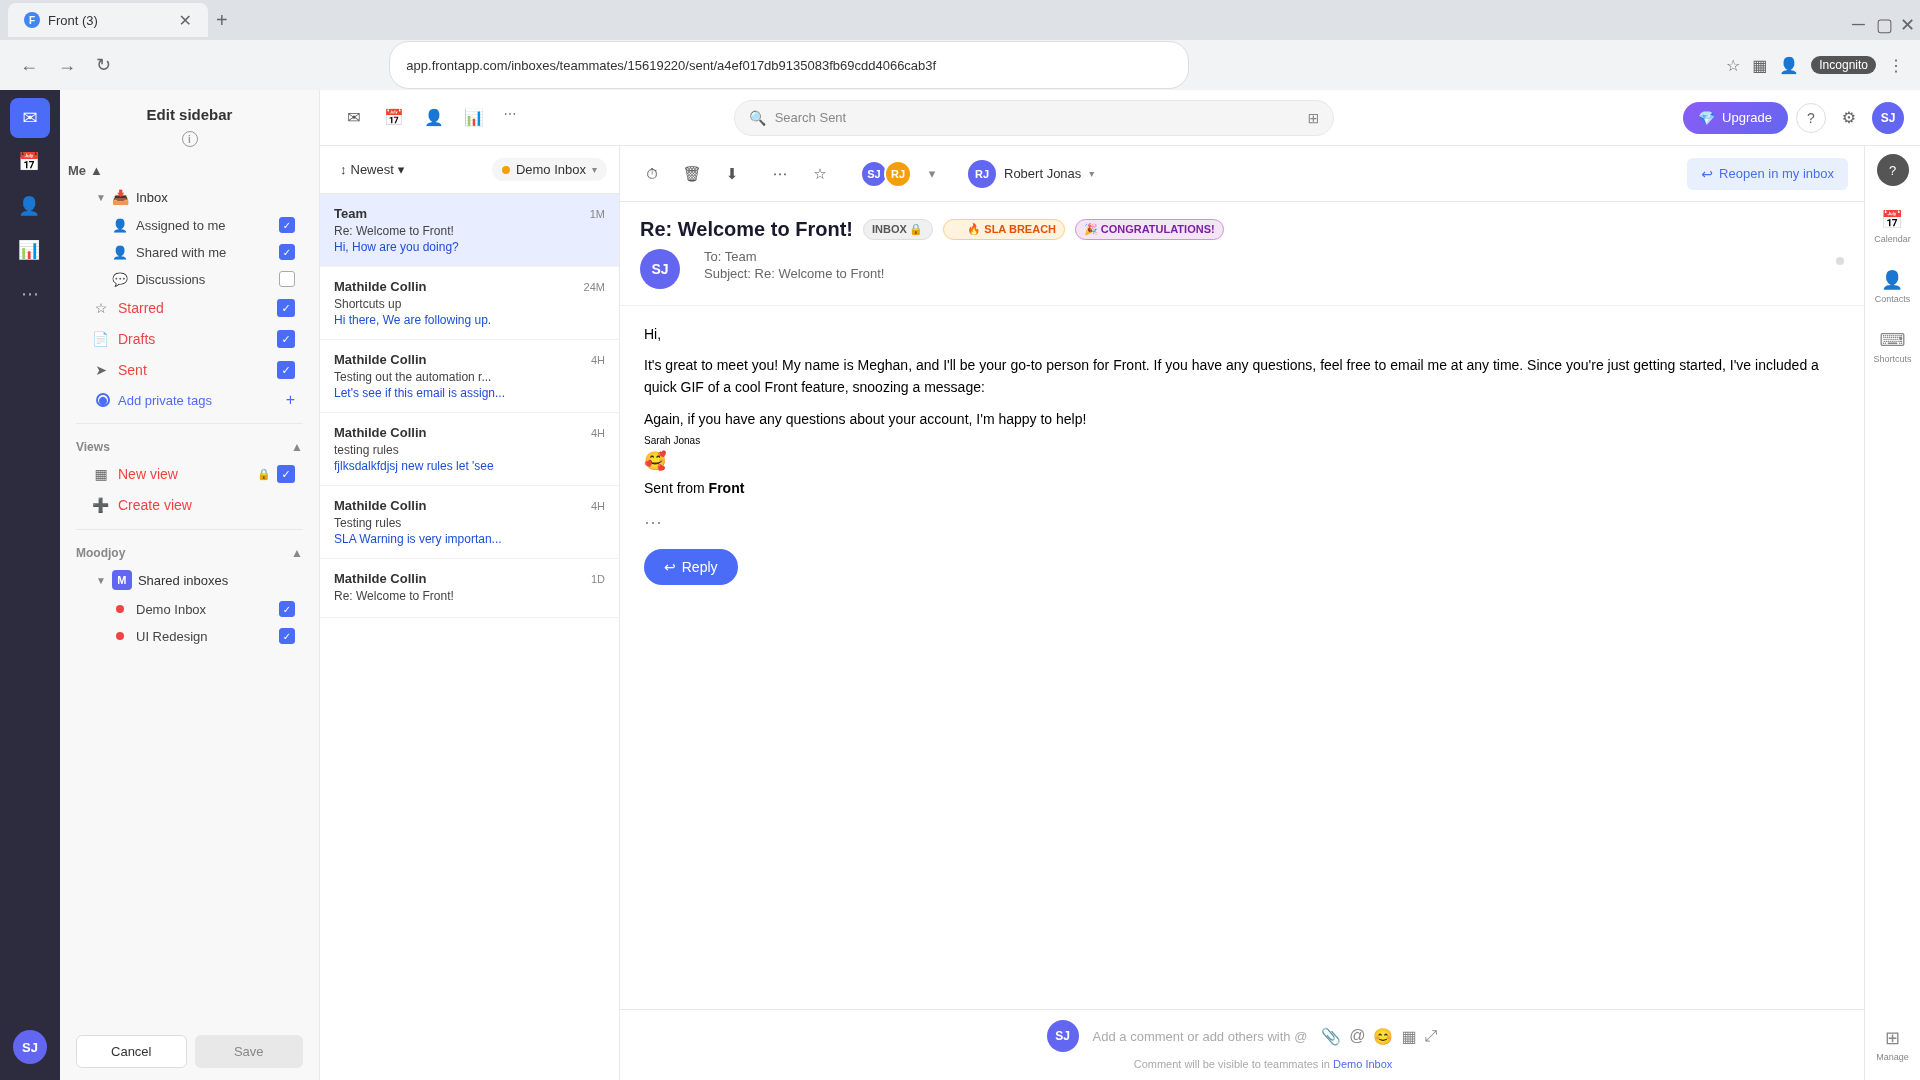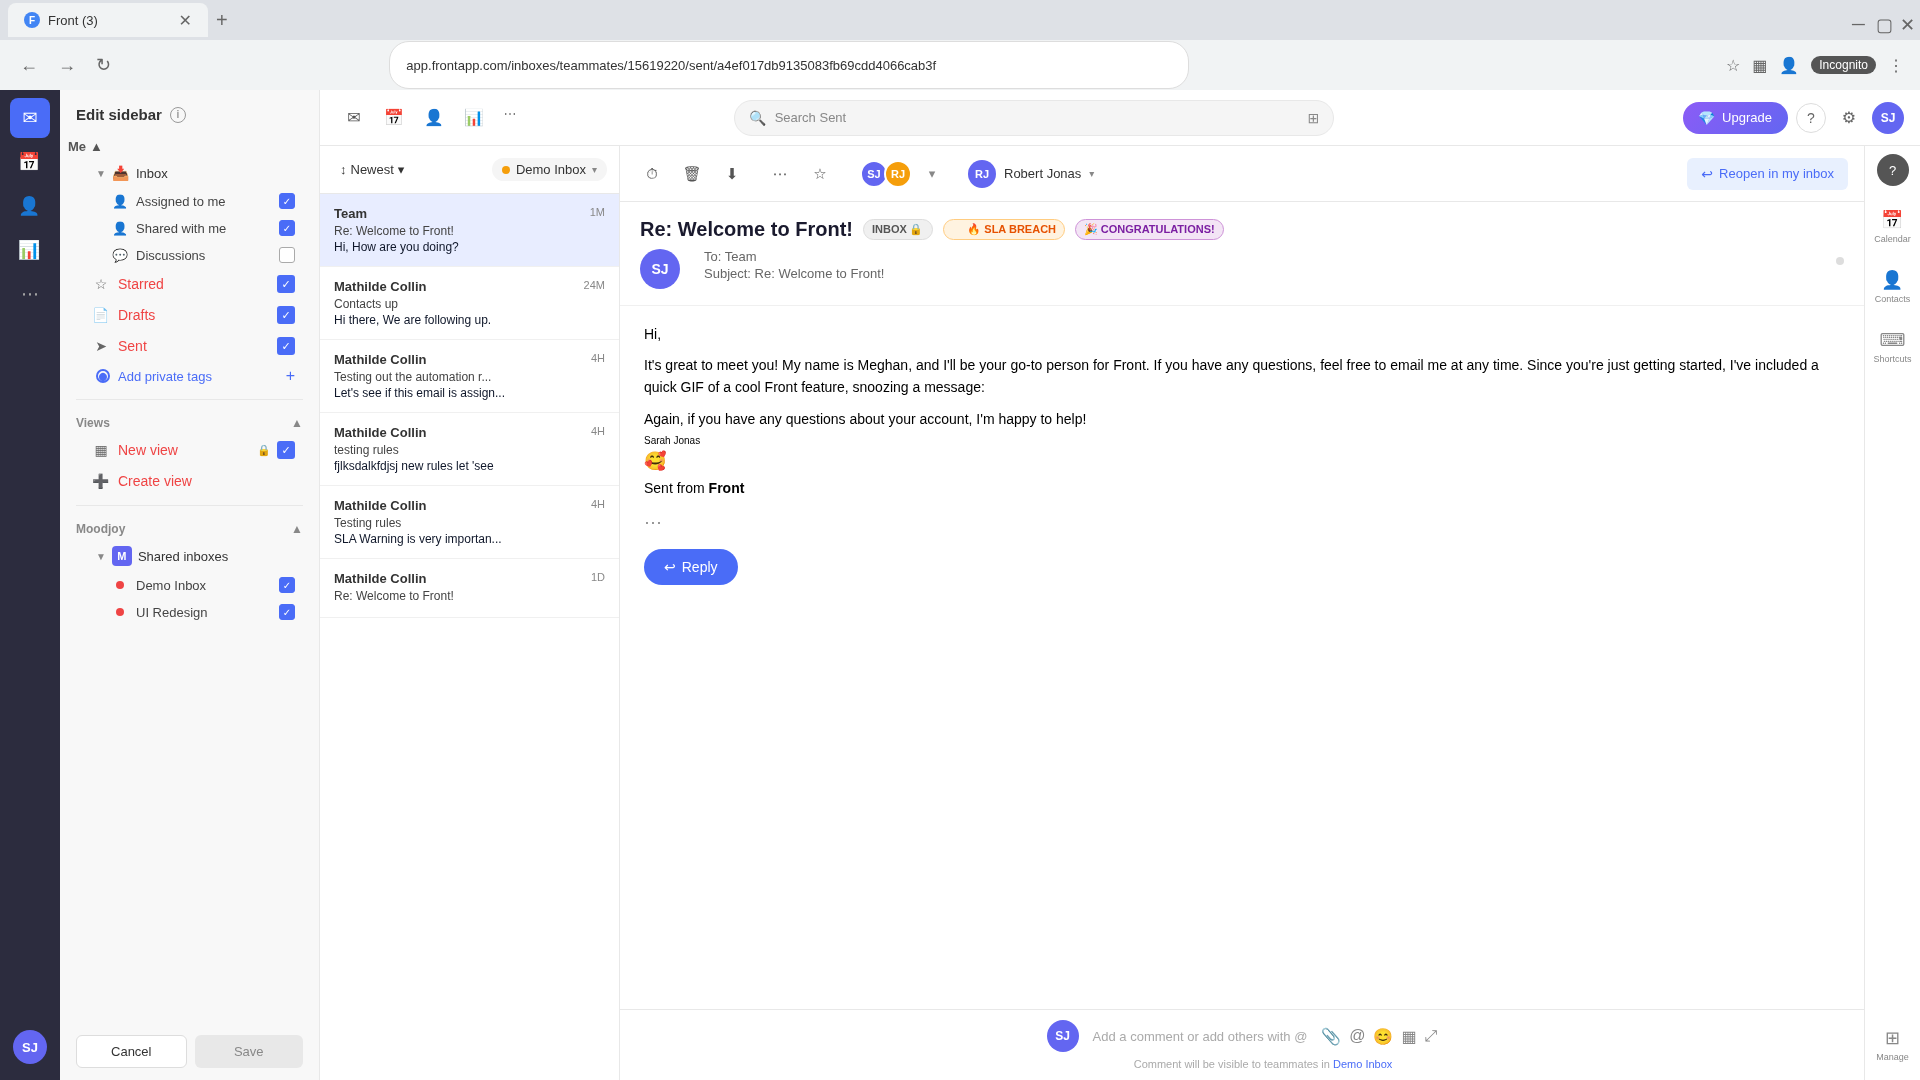--- a/index.html
+++ b/index.html
@@ -20,21 +20,21 @@
     .url-bar { flex: 1; background: white; border: 1px solid #ddd; border-radius: 20px; height: 48px; display: flex; align-items: center; padding: 0 16px; font-size: 13px; color: #333; max-width: 800px; margin: 0 auto; }
     .url-text { flex: 1; font-size: 13px; color: #333; }
     .addr-icons { display: flex; gap: 12px; align-items: center; margin-left: auto; }
     .addr-icon { color: #666; font-size: 16px; cursor: pointer; }
 
     
     .app { display: flex; height: 990px; background: white; }
 
     
     .sidebar { width: 260px; background: #f8f8f8; border-right: 1px solid #e8e8e8; display: flex; flex-direction: column; overflow: hidden; }
-    .sidebar-header { padding: 16px 16px 8px; font-size: 15px; font-weight: 600; color: #333; display: flex; align-items: center; gap: 8px; }
+    .sidebar-header { padding: 16px 16px 8px; font-size: 15px; font-weight: 600; color: #333; display: flex; align-items: center; gap: 8px; flex-direction: column; }
     .sidebar-info-icon { width: 16px; height: 16px; border-radius: 50%; border: 1px solid #999; display: flex; align-items: center; justify-content: center; font-size: 10px; color: #999; }
 
     .sidebar-section { padding: 4px 0; }
     .sidebar-me { display: flex; align-items: center; padding: 4px 8px; font-size: 13px; font-weight: 600; color: #555; cursor: pointer; }
     .sidebar-me .chevron { margin-left: 4px; }
 
     .sidebar-item { display: flex; align-items: center; padding: 6px 16px 6px 24px; cursor: pointer; border-radius: 6px; margin: 1px 8px; }
     .sidebar-item .item-icon { width: 18px; height: 18px; margin-right: 8px; display: flex; align-items: center; justify-content: center; color: #666; font-size: 14px; flex-shrink: 0; }
     .sidebar-item .item-label { flex: 1; font-size: 14px; color: #ef4444; }
     .sidebar-item .item-check { width: 18px; height: 18px; border: 2px solid #aaa; border-radius: 3px; display: flex; align-items: center; justify-content: center; flex-shrink: 0; }
@@ -99,25 +99,25 @@
     .message-list { width: 300px; border-right: 1px solid #e8e8e8; display: flex; flex-direction: column; }
     .list-header { height: 48px; display: flex; align-items: center; padding: 0 12px; gap: 8px; border-bottom: 1px solid #e8e8e8; }
     .sort-btn { display: flex; align-items: center; gap: 4px; font-size: 13px; color: #333; cursor: pointer; padding: 4px 8px; border-radius: 4px; }
     .inbox-badge { display: flex; align-items: center; gap: 6px; margin-left: auto; background: #f5f5f5; border-radius: 16px; padding: 4px 10px; cursor: pointer; }
     .inbox-dot { width: 8px; height: 8px; border-radius: 50%; background: #f59e0b; }
     .inbox-label { font-size: 13px; color: #333; }
     .inbox-chevron { font-size: 10px; color: #888; }
 
     .message-item { padding: 12px 14px; border-bottom: 1px solid #f0f0f0; cursor: pointer; }
     .message-item.active { background: #e8edff; }
-    .message-item-top { display: flex; align-items: flex-start; justify-content: space-between; margin-bottom: 3px; }
+    .message-item-top { display: flex; align-items: center; justify-content: space-between; margin-bottom: 3px; }
     .message-sender { font-size: 13px; font-weight: 600; color: #333; }
     .message-time { font-size: 11px; color: #888; }
     .message-subject { font-size: 12px; color: #444; font-weight: 500; margin-bottom: 2px; white-space: nowrap; overflow: hidden; text-overflow: ellipsis; }
-    .message-preview { font-size: 12px; color: #0f172a; white-space: nowrap; overflow: hidden; text-overflow: ellipsis; }
+    .message-preview { font-size: 12px; color: #1d4ed8; white-space: nowrap; overflow: hidden; text-overflow: ellipsis; }
 
     
     .email-view { flex: 1; display: flex; flex-direction: column; overflow: hidden; }
     .email-toolbar { height: 56px; display: flex; align-items: center; padding: 0 16px; gap: 8px; border-bottom: 1px solid #e8e8e8; }
     .email-action-btn { width: 32px; height: 32px; display: flex; align-items: center; justify-content: center; border-radius: 6px; cursor: pointer; color: #555; font-size: 15px; }
     .reopen-btn { display: flex; align-items: center; gap: 6px; background: #e8f0fe; color: #4a6cf7; border: none; border-radius: 6px; padding: 8px 14px; font-size: 13px; font-weight: 500; cursor: pointer; margin-left: auto; }
     .reopen-icon { font-size: 14px; }
 
     .email-header { padding: 16px 20px; border-bottom: 1px solid #f0f0f0; }
     .email-title-row { display: flex; align-items: center; gap: 10px; margin-bottom: 8px; }
@@ -378,21 +378,21 @@
             </div>
             <div class="message-subject">Re: Welcome to Front!</div>
             <div class="message-preview">Hi, How are you doing?</div>
           </div>
 
           <div class="message-item">
             <div class="message-item-top">
               <span class="message-sender">Mathilde Collin</span>
               <span class="message-time">24M</span>
             </div>
-            <div class="message-subject">Contacts up</div>
+            <div class="message-subject">Shortcuts up</div>
             <div class="message-preview">Hi there, We are following up.</div>
           </div>
 
           <div class="message-item">
             <div class="message-item-top">
               <span class="message-sender">Mathilde Collin</span>
               <span class="message-time">4H</span>
             </div>
             <div class="message-subject">Testing out the automation r...</div>
             <div class="message-preview">Let's see if this email is assign...</div>

